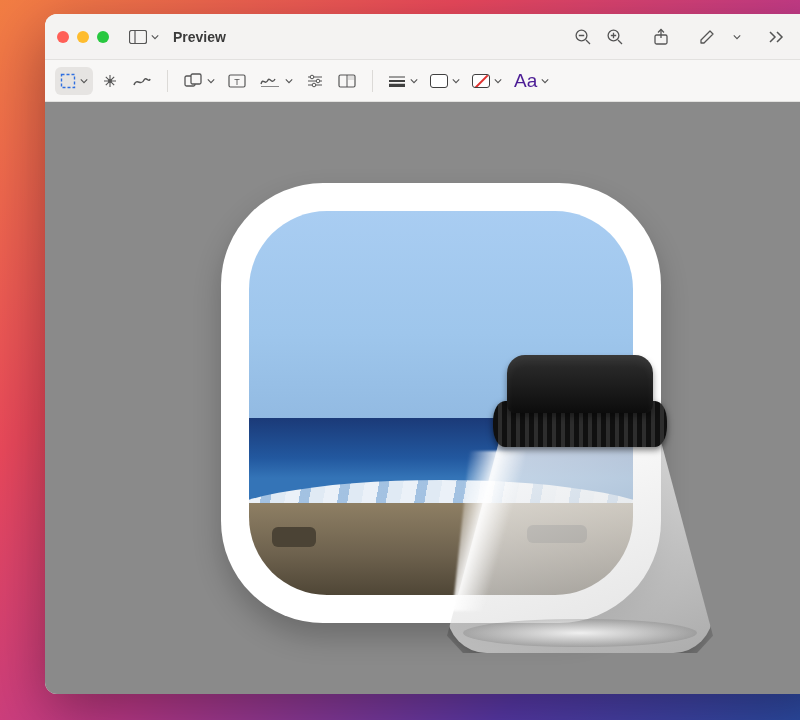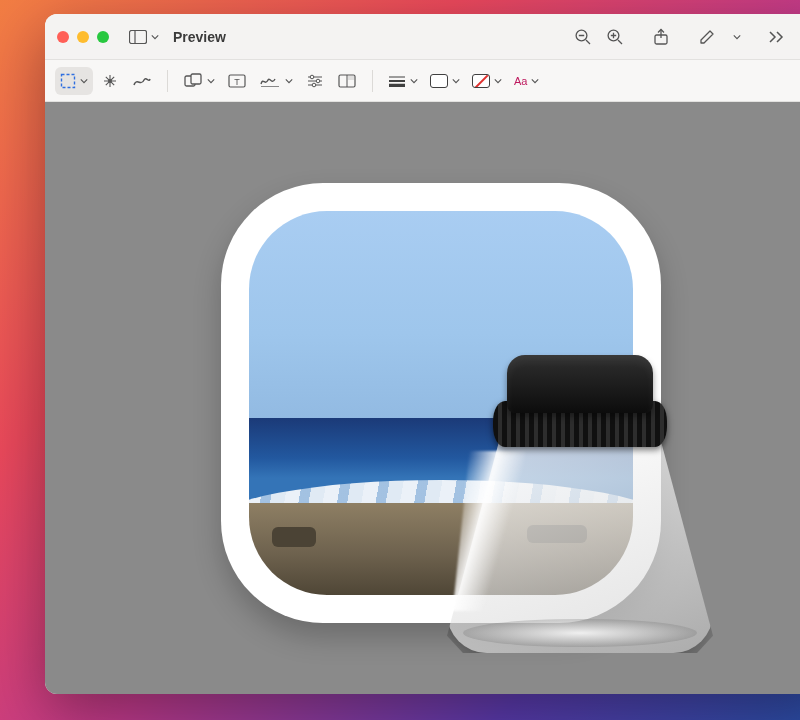--- a/index.html
+++ b/index.html
@@ -36,21 +36,21 @@
   .rocks::before{left:6%;bottom:52%;width:44px;height:20px;}
   .rocks::after{right:12%;bottom:56%;width:60px;height:18px;}
   
   .loupe{position:absolute;right:-72px;bottom:-44px;width:306px;height:312px;}
   .cap{position:absolute;left:80px;top:0;width:146px;height:58px;border-radius:18px 18px 8px 8px;background:linear-gradient(#2f2f2f,#0c0c0c);box-shadow:inset 0 6px 10px rgba(255,255,255,.06),0 4px 6px rgba(0,0,0,.4);}
   .ring{position:absolute;left:66px;top:46px;width:174px;height:46px;background:repeating-linear-gradient(90deg,#101010 0 5px,#2d2d2d 5px 9px);border-radius:12px/20px;box-shadow:0 3px 6px rgba(0,0,0,.5);}
   .glass{position:absolute;left:20px;top:82px;width:266px;height:216px;background:linear-gradient(160deg,rgba(255,255,255,.78),rgba(200,200,200,.55));clip-path:polygon(20% 0,80% 0,100% 92%,94% 100%,6% 100%,0 92%);border-radius:0 0 40px 40px;border-top:0;box-shadow:0 18px 30px rgba(0,0,0,.35);}
   .glass::after{content:"";position:absolute;left:6%;right:6%;bottom:6px;height:28px;border-radius:50%;background:radial-gradient(ellipse at center,rgba(255,255,255,.8),rgba(120,120,120,.3) 70%,rgba(0,0,0,0));}
   .gshine{position:absolute;left:34px;top:96px;width:56px;height:160px;background:linear-gradient(100deg,rgba(255,255,255,.0),rgba(255,255,255,.9) 35%,rgba(255,255,255,0) 70%);transform:skewX(-6deg);pointer-events:none;filter:blur(1px);}
   .sw{width:18px;height:14px;border:1.5px solid #404040;border-radius:3px;display:inline-block;vertical-align:middle;}
-  .txt{font-size:11px;color:#be185d;}
+  .txt{font-size:19px;color:#4c1d95;}
 </style>
 </head>
 <body>
 
 <div class="window">
 
   <div class="tbar">
     <div class="traffic">
       <div class="tl r"></div>
       <div class="tl y"></div>

